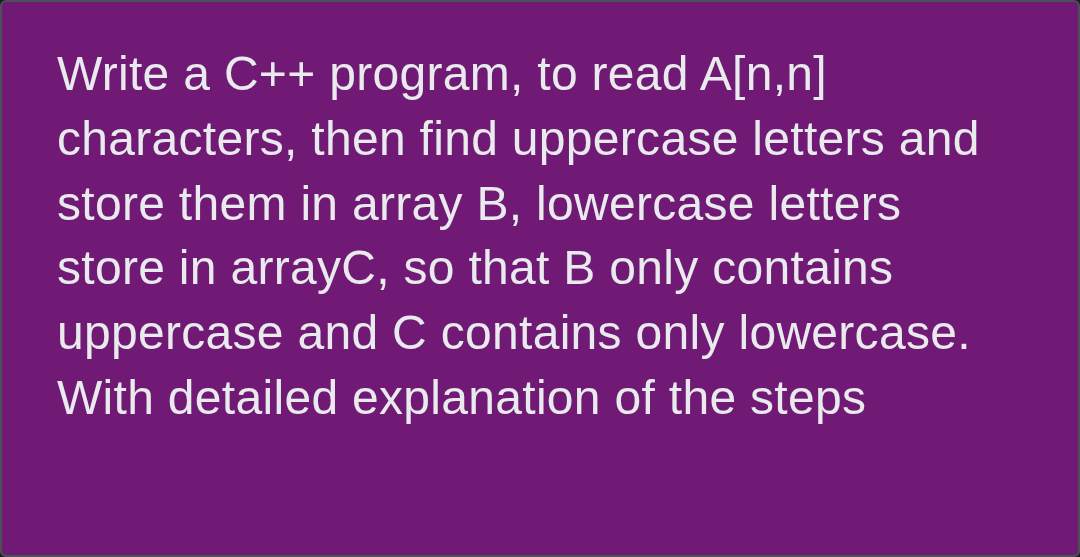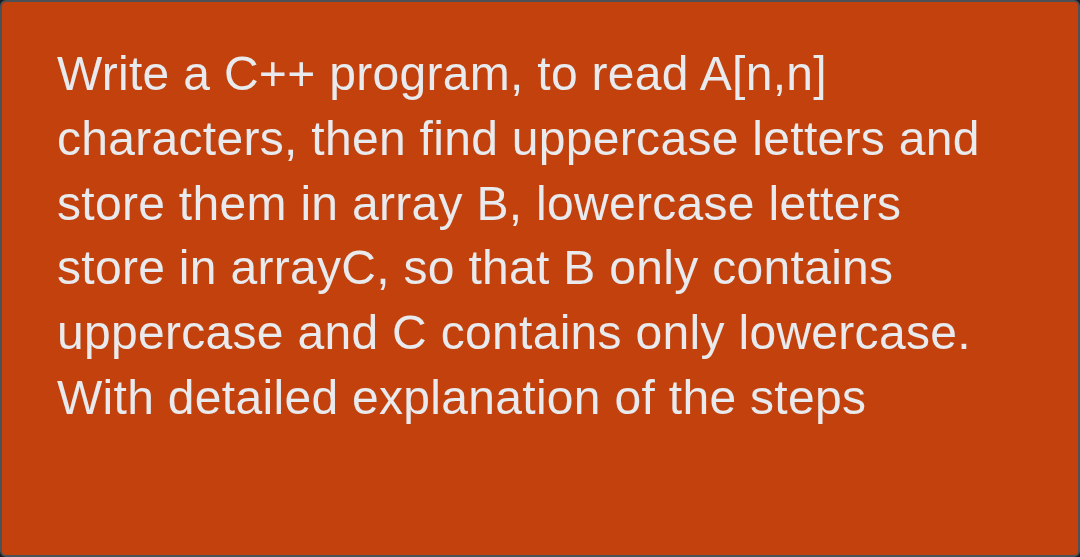--- a/index.html
+++ b/index.html
@@ -14,21 +14,21 @@
     }
     body {
       background: #1a1c1e;
       display: flex;
       align-items: center;
       justify-content: center;
     }
     .container {
       width: 1080px;
       height: 557px;
-      background: #c2410c;
+      background: #701a75;
       border: 2px solid #4a5258;
       border-radius: 6px;
       padding: 40px 55px;
       display: flex;
       align-items: flex-start;
     }
     .text-content {
       color: #e8eaed;
       font-family: Arial, Helvetica, sans-serif;
       font-size: 48px;

